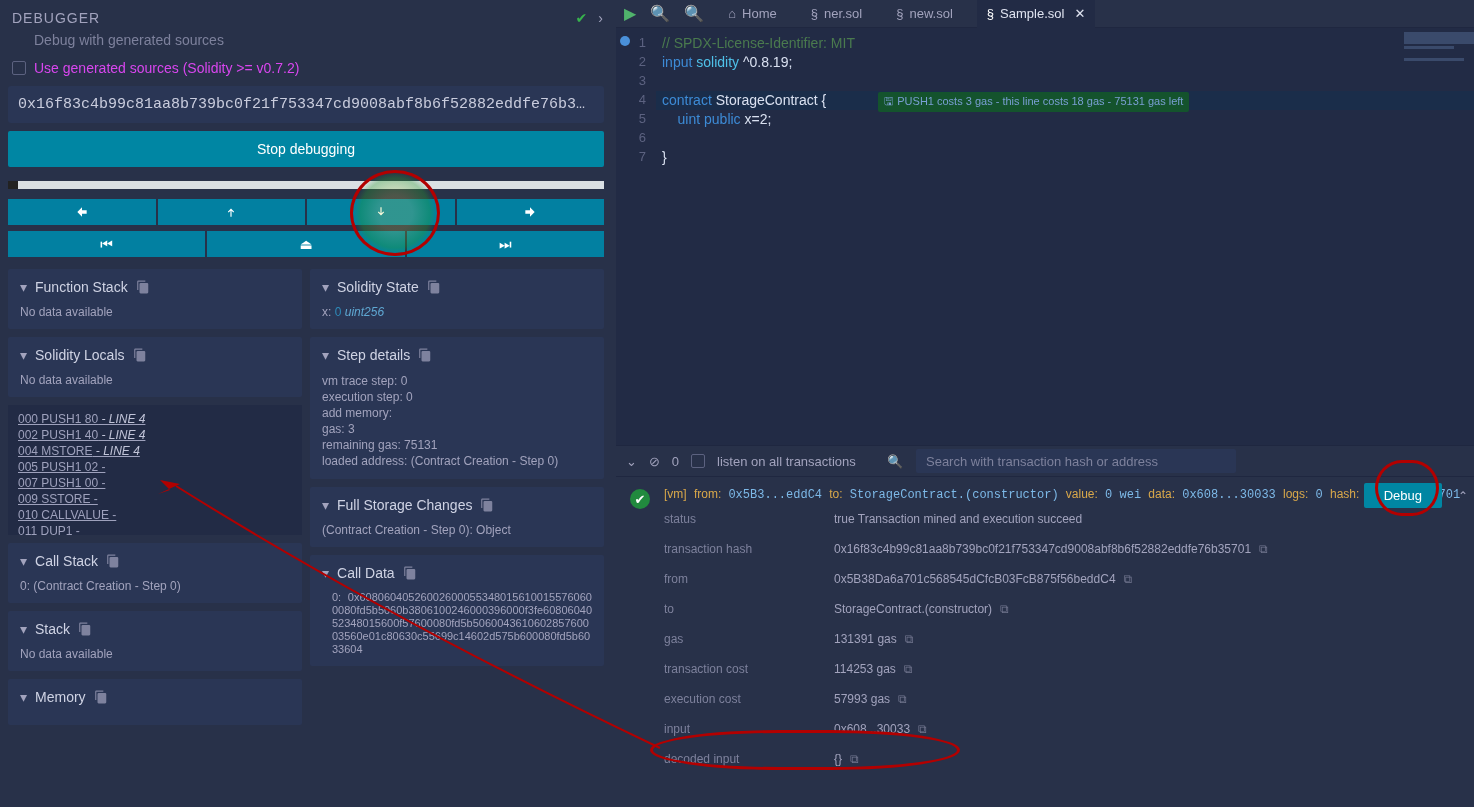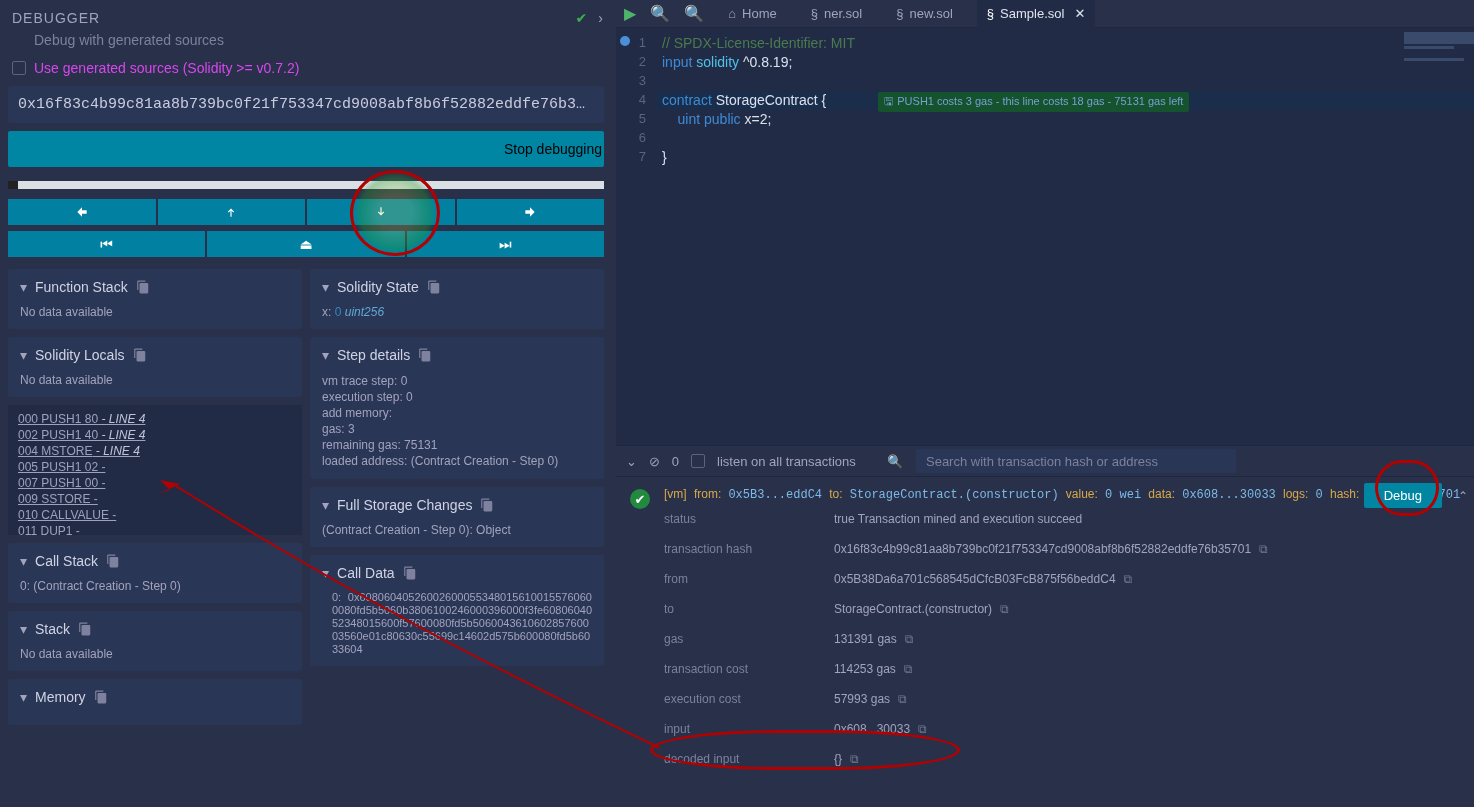--- a/index.html
+++ b/index.html
@@ -7,21 +7,21 @@
 
 
 .left { position:absolute; top:0; left:0; width:612px; height:807px; background:#283149; overflow-y:auto; padding:6px 8px 40px 8px; }
 .left::-webkit-scrollbar { width:6px; } .left::-webkit-scrollbar-thumb { background:#4a5578; }
 .dbg-title { color:#a2a3bd; font-size:14px; letter-spacing:1px; padding:4px 0 6px 4px; display:flex; align-items:center; }
 .dbg-title .sp { flex:1; }
 .dbg-sub { color:#7d819c; font-size:14px; padding:0 0 8px 26px; }
 .chk-row { display:flex; align-items:center; gap:8px; padding:4px 0 10px 4px; font-size:14px; color:#d946ef; }
 .chk { width:14px; height:14px; border:1px solid #5c6280; border-radius:2px; }
 .tx-box { background:#2a3655; color:#c9ccdd; font-size:15px; padding:10px 10px; border-radius:3px; margin-bottom:8px; font-family: "Courier New", monospace; overflow:hidden; text-overflow:ellipsis; white-space:nowrap; }
-.stop-btn { background:#0086a3; color:#000000; text-align:right; padding:10px 2px; font-size:14px; border-radius:2px; cursor:pointer; margin-bottom:14px; }
+.stop-btn { background:#0086a3; color:#ffffff; text-align:center; padding:10px 2px; font-size:14px; border-radius:2px; cursor:pointer; margin-bottom:14px; }
 .slider-track { height:8px; background:#d9dfe3; position:relative; margin:0 0 10px 0; }
 .slider-fill { position:absolute; left:0; top:0; height:8px; width:10px; background:#222; }
 .btn-row { display:flex; gap:2px; margin-bottom:6px; }
 .nav-btn { flex:1; background:#0280a1; color:#fff; height:26px; display:flex; align-items:center; justify-content:center; font-size:14px; cursor:pointer; }
 .nav-btn svg { fill:#fff; }
 .two-col { display:flex; gap:8px; }
 .col { flex:1; display:flex; flex-direction:column; gap:8px; }
 .panel { background:#2a3655; border-radius:2px; padding:10px 12px; }
 .p-head { display:flex; align-items:center; gap:8px; color:#cfd3e4; font-size:14px; margin-bottom:10px; }
 .p-head .caret { color:#a2a3bd; }

